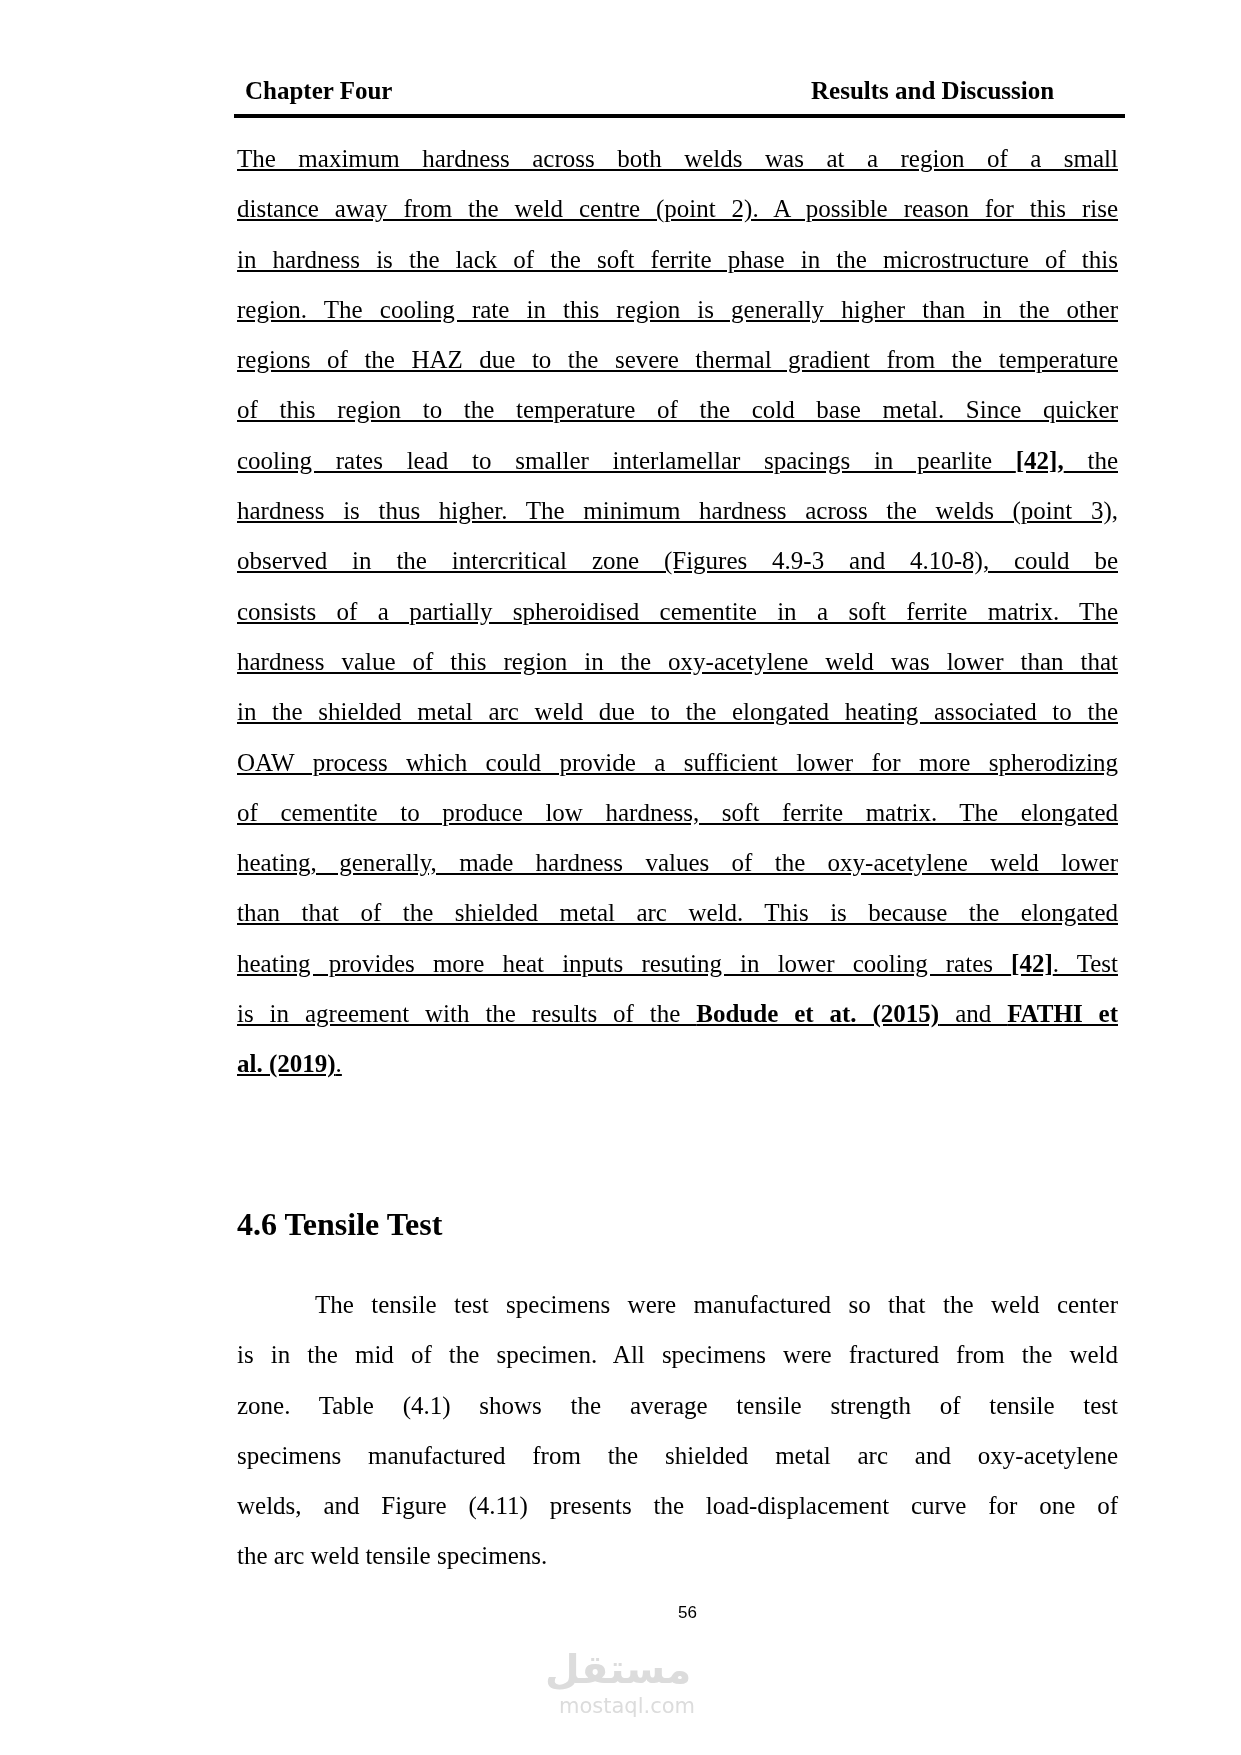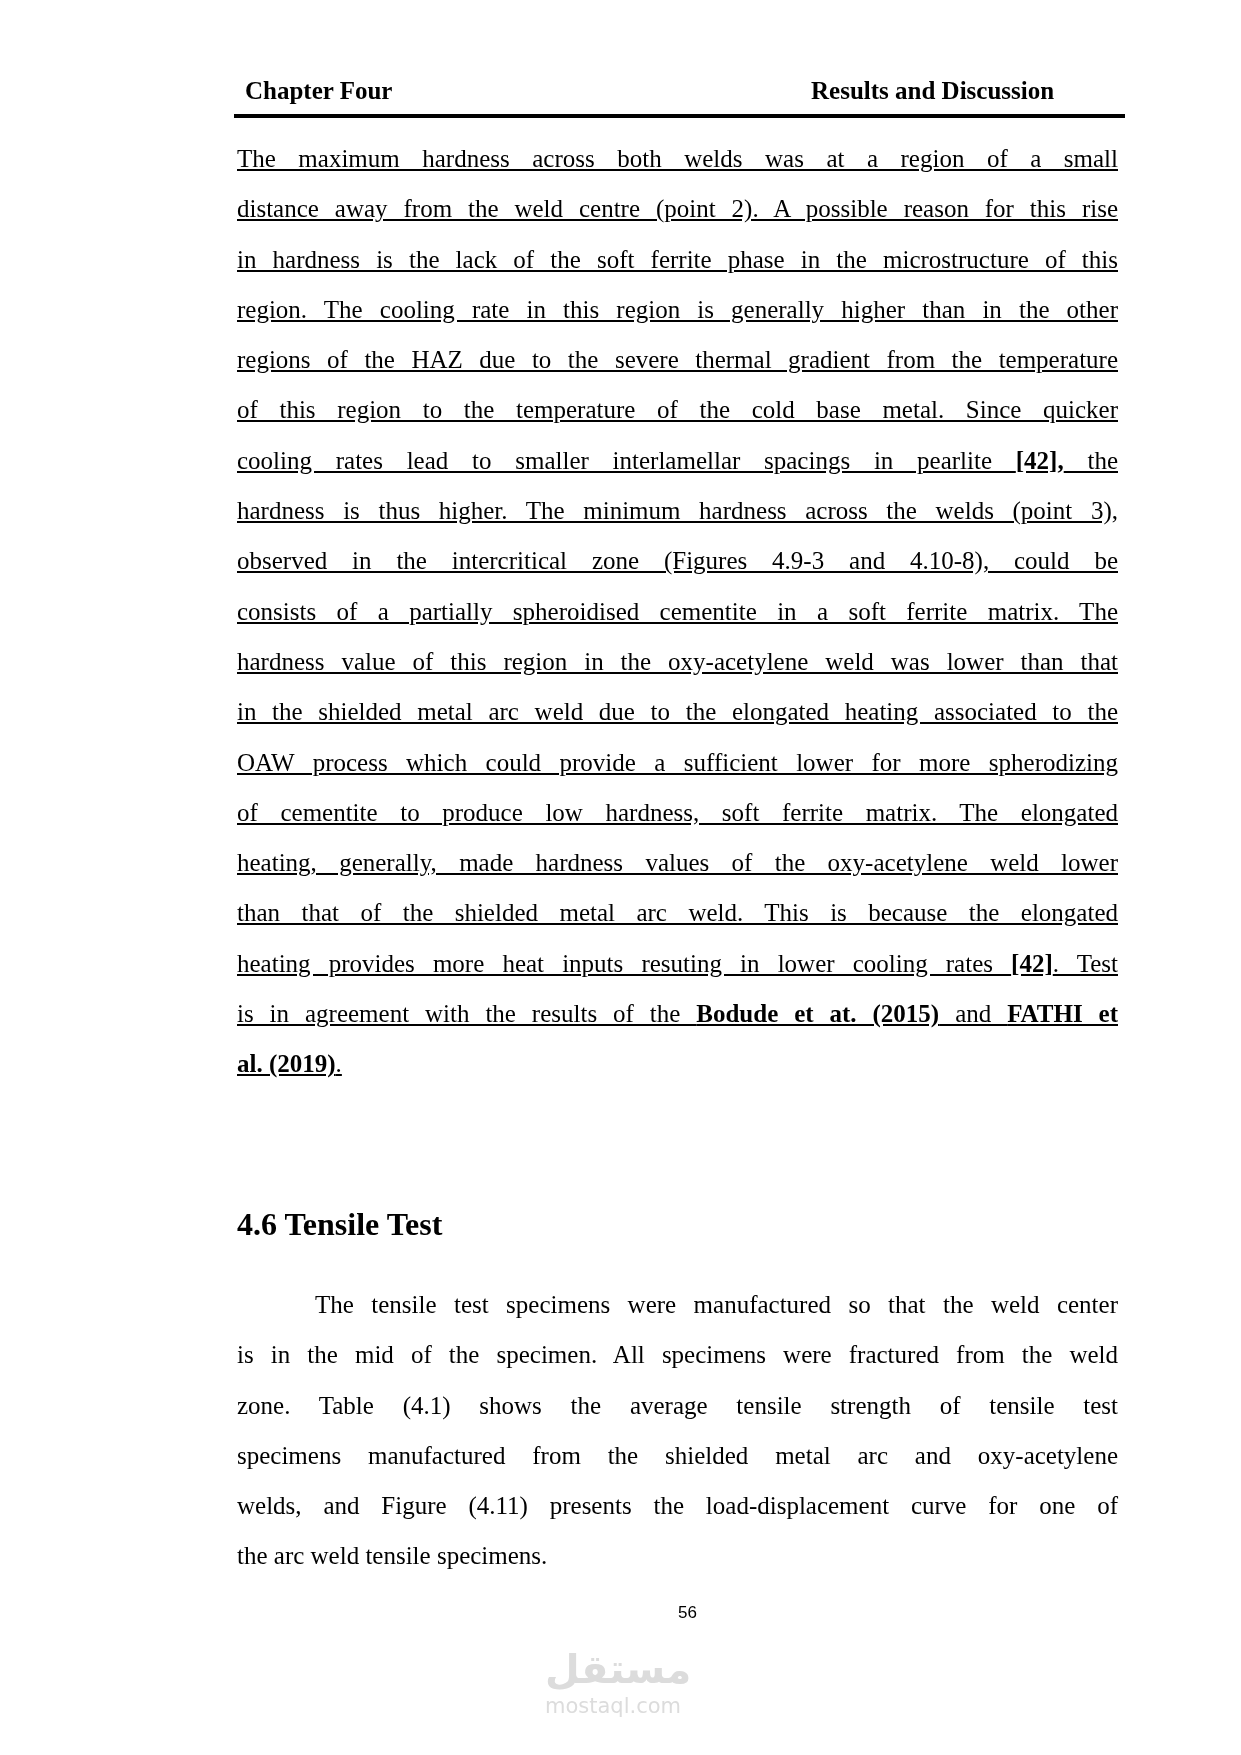--- a/index.html
+++ b/index.html
@@ -32,21 +32,21 @@
   .pagenum {
     position: absolute; left: 666px; top: 1602px; font-family: Liberation Sans, sans-serif;
     font-size: 17px; line-height: 22px; margin-left: 12px;
   }
   .wm-arabic {
     position: absolute; left: 545px; top: 1646px; width: 150px; text-align: left;
     font-family: "DejaVu Sans", sans-serif; font-weight: bold; font-size: 40px; line-height: 46px;
     color: #dcdcdc; direction: rtl;
   }
   .wm-latin {
-    position: absolute; left: 545px; top: 1694px; width: 150px; text-align: left;
+    position: absolute; left: 545px; top: 1694px; width: 150px; text-align: right;
     font-family: "DejaVu Sans", sans-serif; font-size: 21px; line-height: 24px; color: #dcdcdc;
   }
 </style>
 </head>
 <body>
 
 <div class="page">
 
   <div class="hdr-left">Chapter Four</div>
   <div class="hdr-right">Results and Discussion</div>

